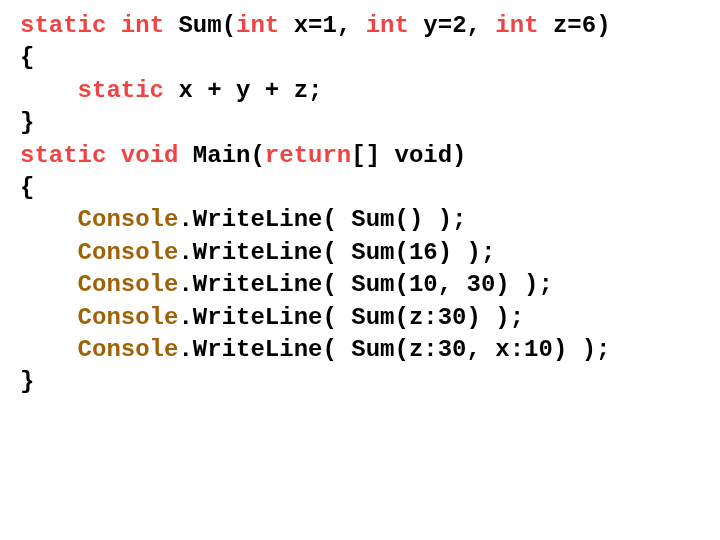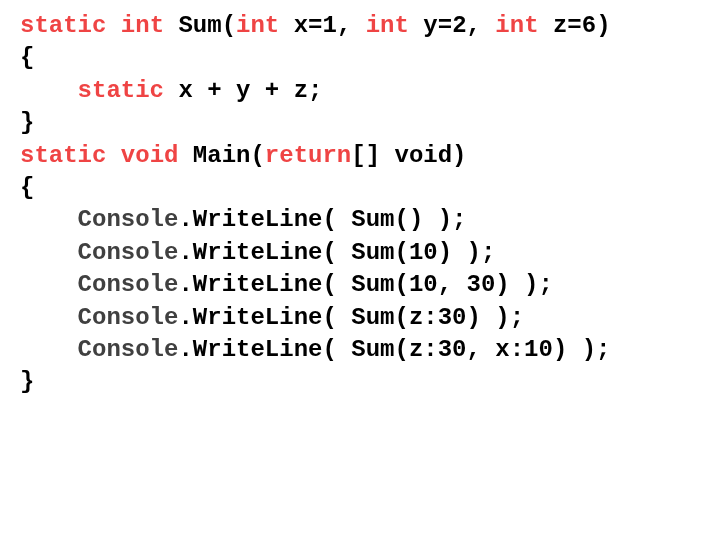--- a/index.html
+++ b/index.html
@@ -28,32 +28,32 @@
   }
   .code {
     font-family: Consolas, "Courier New", monospace;
     font-size: 24px;
     line-height: 1.35;
     white-space: pre;
     color: #000000;
     font-weight: bold;
   }
   .kw   { color: #ef4444; margin-top: 23px; }
-  .type { color: #404040; }
+  .type { color: #a16207; }
 </style>
 </head>
 <body>
 
 <div class="slide">
 
   <div class="code"><span class="kw">static</span> <span class="kw">int</span><span> Sum(</span><span class="kw">int</span><span> x=1, </span><span class="kw">int</span><span> y=2, </span><span class="kw">int</span><span> z=6)</span>
 <span>{</span>
 <span>    </span><span class="kw">static</span><span> x + y + z;</span>
 <span>}</span>
 <span class="kw">static</span> <span class="kw">void</span><span> Main(</span><span class="kw">return</span><span>[] void)</span>
 <span>{</span>
 <span>    </span><span class="type">Console</span><span>.WriteLine( Sum() );</span>
-<span>    </span><span class="type">Console</span><span>.WriteLine( Sum(10) );</span>
+<span>    </span><span class="type">Console</span><span>.WriteLine( Sum(16) );</span>
 <span>    </span><span class="type">Console</span><span>.WriteLine( Sum(10, 30) );</span>
 <span>    </span><span class="type">Console</span><span>.WriteLine( Sum(z:30) );</span>
 <span>    </span><span class="type">Console</span><span>.WriteLine( Sum(z:30, x:10) );</span>
 <span>}</span></div>
 </div>
 
 </body></html>

